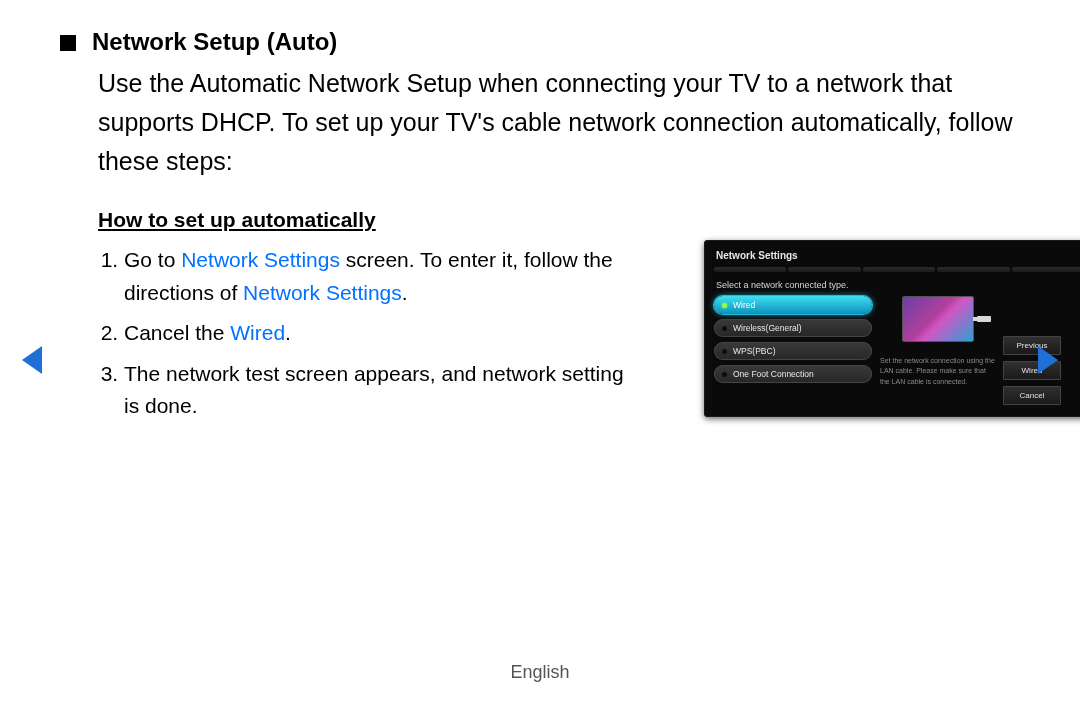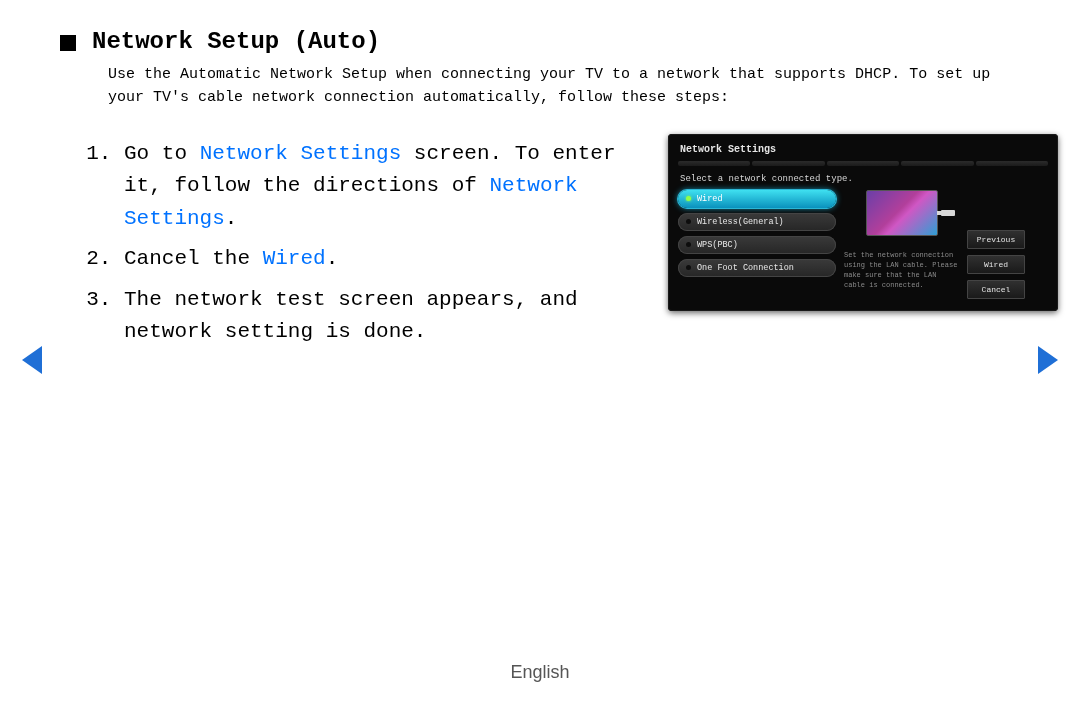--- a/index.html
+++ b/index.html
@@ -9,54 +9,54 @@
     height: 705px;
     background: #ffffff;
     font-family: Helvetica, Arial, sans-serif;
     color: #000;
     position: relative;
     overflow: hidden;
   }
   .page {
     padding: 28px 60px 0 60px;
     box-sizing: border-box;
-    font-family: Liberation Mono, monospace;
   }
   .title-row {
     display: flex;
     align-items: center;
     margin-bottom: 8px;
   }
   .title-marker {
     width: 16px;
     height: 16px;
     background: #000;
     margin-right: 16px;
     margin-top: 2px;
     flex: 0 0 auto;
   }
   .title-text {
     font-size: 24px;
     font-weight: 700;
   }
   .intro {
-    font-size: 15px;
+    font-size: 25px;
     line-height: 1.55;
-    margin: 0 0 28px 48px;
+    margin: 0 0 28px 38px;
   }
   .subheading {
     font-size: 21px;
     font-weight: 700;
     text-decoration: underline;
     margin: 0 0 12px 38px;
   }
   .columns {
     display: flex;
     align-items: flex-start;
     margin-left: 38px;
+    gap: 36px;
   }
   .steps-col {
     flex: 0 0 540px;
   }
   .steps {
     font-size: 21px;
     line-height: 1.55;
     margin: 0;
     padding-left: 26px;
   }
@@ -225,20 +225,21 @@
 <body>
 
 <div class="page">
   <div class="title-row">
     <div class="title-marker"></div>
     <div class="title-text">Network Setup (Auto)</div>
   </div>
 
   <p class="intro">Use the Automatic Network Setup when connecting your TV to a network that supports DHCP. To set up your TV's cable network connection automatically, follow these steps:</p>
 
+  <p class="subheading">How to set up automatically</p>
 
   <div class="columns">
     <div class="steps-col">
       <ol class="steps">
         <li>
           <span>Go to </span><span class="link">Network Settings</span><span> screen. To enter it, follow the directions of </span><span class="link">Network Settings</span><span>.</span>
         </li>
         <li>
           <span>Cancel the </span><span class="link">Wired</span><span>.</span>
         </li>

